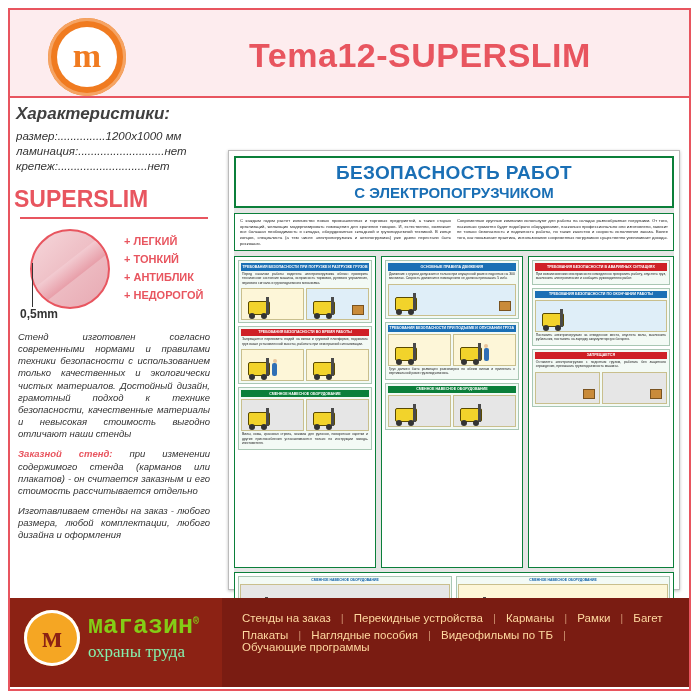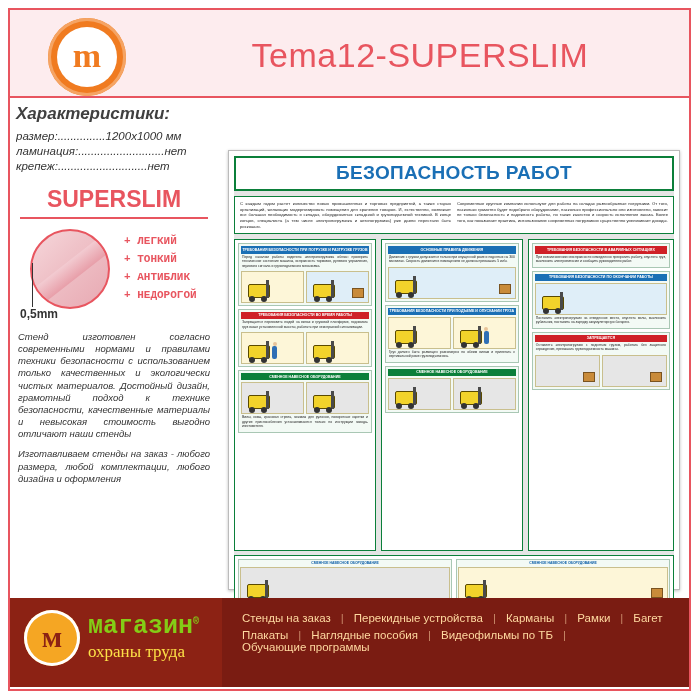--- a/index.html
+++ b/index.html
@@ -6,36 +6,36 @@
   body{width:699px;height:699px;font-family:"Liberation Sans",sans-serif;overflow:hidden;}
   .page{position:relative;width:699px;height:699px;background:#fff;box-sizing:border-box;}
   .frame{position:absolute;left:8px;top:8px;right:8px;bottom:8px;border:2px solid #e8555f;box-sizing:border-box;}
 
   
   .header{position:absolute;left:10px;top:10px;width:679px;height:88px;background:#fdecee;border-bottom:2px solid #e8555f;box-sizing:border-box;}
   .logo-wrap{position:absolute;left:38px;top:8px;width:78px;height:78px;}
   .logo-outer{position:absolute;left:0;top:0;width:78px;height:78px;border-radius:50%;background:#f07b20;box-shadow:0 0 0 3px #f5a463 inset;}
   .logo-inner{position:absolute;left:9px;top:9px;width:60px;height:60px;border-radius:50%;background:#fff;}
   .logo-glyph{position:absolute;left:0;top:0;width:60px;height:60px;line-height:58px;text-align:center;font-size:34px;font-weight:bold;color:#f07b20;font-family:"Liberation Serif",serif;}
-  .header-title{position:absolute;left:150px;top:26px;width:520px;text-align:center;font-size:34px;font-weight:normal;color:#e8555f;letter-spacing:.5px;font-family:"Liberation Sans",sans-serif;}
+  .header-title{position:absolute;left:150px;top:26px;width:520px;text-align:center;font-size:34px;font-weight:bold;color:#e8555f;letter-spacing:.5px;font-family:"Liberation Sans",sans-serif;}
 
   
   .left{position:absolute;left:14px;top:104px;width:200px;}
   .char-title{font-size:17px;font-weight:bold;font-style:italic;color:#404040;margin:0 0 6px 2px;}
   .char-row{font-size:11.5px;font-style:italic;color:#333;margin:0 0 3px 2px;white-space:nowrap;overflow:hidden;}
-  .brand{margin:14px 0 2px 0;text-align:center;font-size:23px;font-weight:bold;color:#e8555f;font-family:"Liberation Sans",sans-serif;}
+  .brand{margin:14px 0 2px 0;text-align:left;font-size:23px;font-weight:bold;color:#e8555f;font-family:"Liberation Sans",sans-serif;}
   .hr-red{height:2px;background:#e8555f;margin:4px 6px 10px 6px;}
 
   .spec{position:relative;height:96px;margin-top:2px;}
   .circle{position:absolute;left:16px;top:0;width:76px;height:76px;border-radius:50%;border:2px solid #e8555f;background:linear-gradient(135deg,#f6d7db 0%,#efc2c8 40%,#e8a9b2 100%);overflow:hidden;}
   .circle .band{position:absolute;left:-10px;top:26px;width:110px;height:18px;background:linear-gradient(180deg,#f3cdd3,#e79aa5);transform:rotate(-38deg);opacity:.85;}
   .mmtxt{position:absolute;left:6px;top:78px;font-size:12px;font-weight:bold;color:#333;}
   .arrowline{position:absolute;left:18px;top:34px;width:0;height:44px;border-left:1px solid #333;}
   .bullets{position:absolute;left:110px;top:6px;}
-  .bullets div{font-size:11px;font-weight:bold;color:#e8555f;margin-bottom:6px;font-family:Liberation Mono, monospace;}
+  .bullets div{font-size:11px;font-weight:bold;color:#e8555f;margin-bottom:6px;}
 
   .para{font-size:9.5px;line-height:1.28;color:#333;margin:6px 4px 8px 4px;text-align:justify;font-style:italic;}
   .para b{color:#e8555f;font-style:italic;}
   .para .it{font-style:italic;}
 
   
   .poster{position:absolute;left:228px;top:150px;width:452px;height:440px;background:#ffffff;border:1px solid #bbb;box-shadow:0 1px 3px rgba(0,0,0,.25);box-sizing:border-box;padding:5px;}
   .poster-inner{position:relative;width:100%;height:100%;background:#e5e5e5;box-sizing:border-box;}
   .poster-title{background:#ffffff;border:2px solid #0b7f3a;text-align:center;padding:4px 2px 5px 2px;}
   .poster-title .t1{font-size:19px;font-weight:bold;color:#1a6fb5;letter-spacing:.3px;}
@@ -67,21 +67,21 @@
   .fcell{flex:1;border:1px solid #a9c7b4;background:#f3faf5;position:relative;overflow:hidden;}
   .fcap{font-size:3.4px;font-weight:bold;text-align:center;color:#0b5ea8;padding:1px;}
 
   
   .bottom{position:absolute;left:10px;top:598px;width:679px;height:89px;background:#7a1c12;box-sizing:border-box;}
   .bt-left{position:absolute;left:0;top:0;width:212px;height:89px;background:#8c2214;}
   .shop-logo{position:absolute;left:14px;top:12px;width:56px;height:56px;border-radius:50%;background:#f5a623;box-shadow:0 0 0 3px #fff inset;}
   .shop-logo .m{position:absolute;left:0;top:0;width:56px;height:56px;line-height:54px;text-align:center;font-size:30px;font-weight:bold;color:#8c2214;font-family:"Liberation Serif",serif;}
   .shop-name{position:absolute;left:78px;top:14px;font-size:25px;font-weight:bold;color:#84cc16;font-family:Liberation Mono, monospace;}
   .shop-name sup{font-size:10px;vertical-align:super;}
-  .shop-sub{position:absolute;left:78px;top:44px;font-size:17px;color:#fde047;font-family:"Liberation Serif",serif;}
+  .shop-sub{position:absolute;left:78px;top:44px;font-size:17px;color:#86efac;font-family:"Liberation Serif",serif;}
   .bt-right{position:absolute;left:212px;top:0;right:0;height:89px;padding:14px 8px 0 10px;box-sizing:border-box;border-radius:24px;}
   .blinks{display:flex;flex-wrap:wrap;align-items:center;}
   .blink{color:#ffd9a0;font-size:11.5px;padding:0 10px;white-space:nowrap;}
   .bsep{color:#c98a6a;font-size:11.5px;}
   .brow2{margin-top:5px;}
 </style>
 </head>
 <body>
 
 <div class="page">
@@ -121,28 +121,33 @@
       <div class="mmtxt"><span>0,5</span><span>mm</span></div>
       <div class="bullets">
         <div>+ ЛЕГКИЙ</div>
         <div>+ ТОНКИЙ</div>
         <div>+ АНТИБЛИК</div>
         <div>+ НЕДОРОГОЙ</div>
       </div>
     </div>
 
     <div class="para">Стенд изготовлен согласно современными нормами и правилами техники безопасности с использованием только качественных и экологически чистых материалов. Достойный дизайн, грамотный подход к технике безопасности, качественные материалы и невысокая стоимость выгодно отличают наши стенды</div>
+    <div class="para">
+      <b>Заказной стенд:</b>
+      <span class="it">при изменении содержимого стенда (карманов или плакатов) - он считается заказным и его стоимость рассчитывается отдельно</span>
+    </div>
     <div class="para">Изготавливаем стенды на заказ - любого размера, любой комплектации, любого дизайна и оформления</div>
   </div>
 
   <div class="poster">
     <div class="poster-inner">
 
       <div class="poster-title">
         <div class="t1">БЕЗОПАСНОСТЬ РАБОТ</div>
+        <div class="t2">С ЭЛЕКТРОПОГРУЗЧИКОМ</div>
       </div>
 
       <div class="poster-lead">
         <p>С каждым годом растет количество новых промышленных и торговых предприятий, а также старых организаций, желающих модернизировать помещения для хранения товаров. И, естественно, возникает все большая необходимость в складах, оборудованных складской и грузоподъемной техникой. В конце концов, специалиста (а тем числе электропогрузчика и автопогрузчика) уже давно перестали быть роскошью.</p>
         <p>Современные крупные компании используют для работы на складах разнообразные погрузчики. От того, насколько грамотно будет подобрано оборудование, насколько профессионально оно изготовлено, зависит не только безопасность и надежность работы, но также качество и скорость исполнения заказа. Более того, как показывает практика, использование современных погрузчиков существенно увеличивает доходы.</p>
       </div>
 
       <div class="grid">
 
         <div class="col c1">

